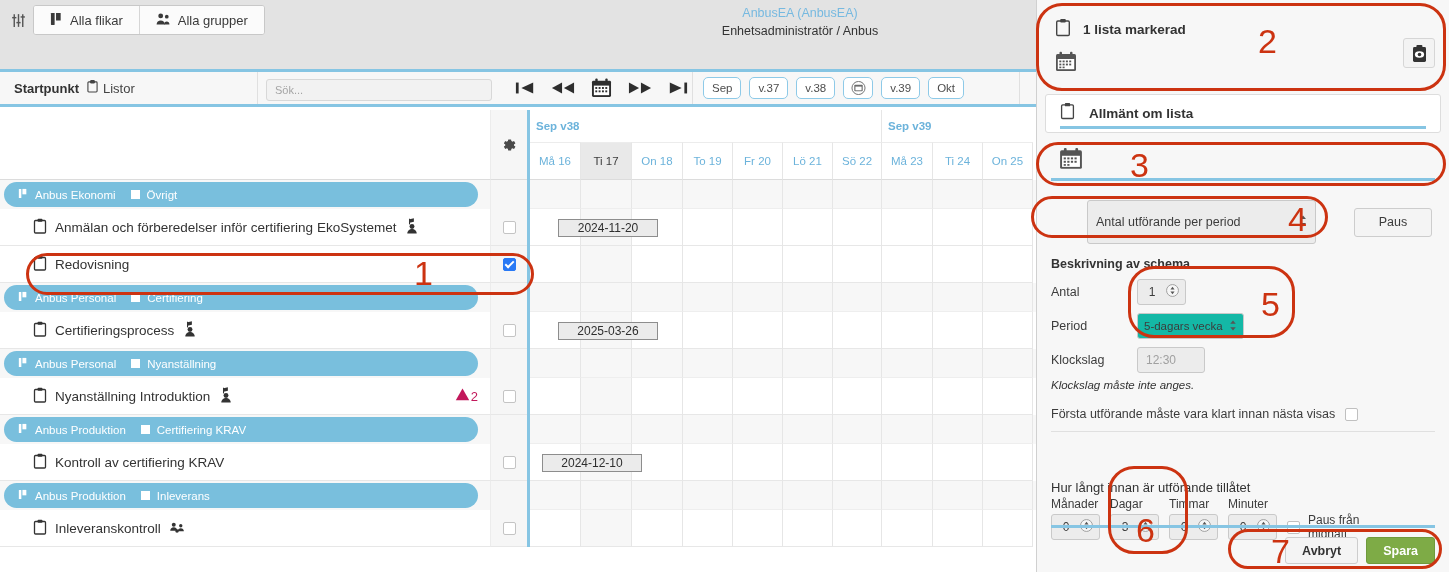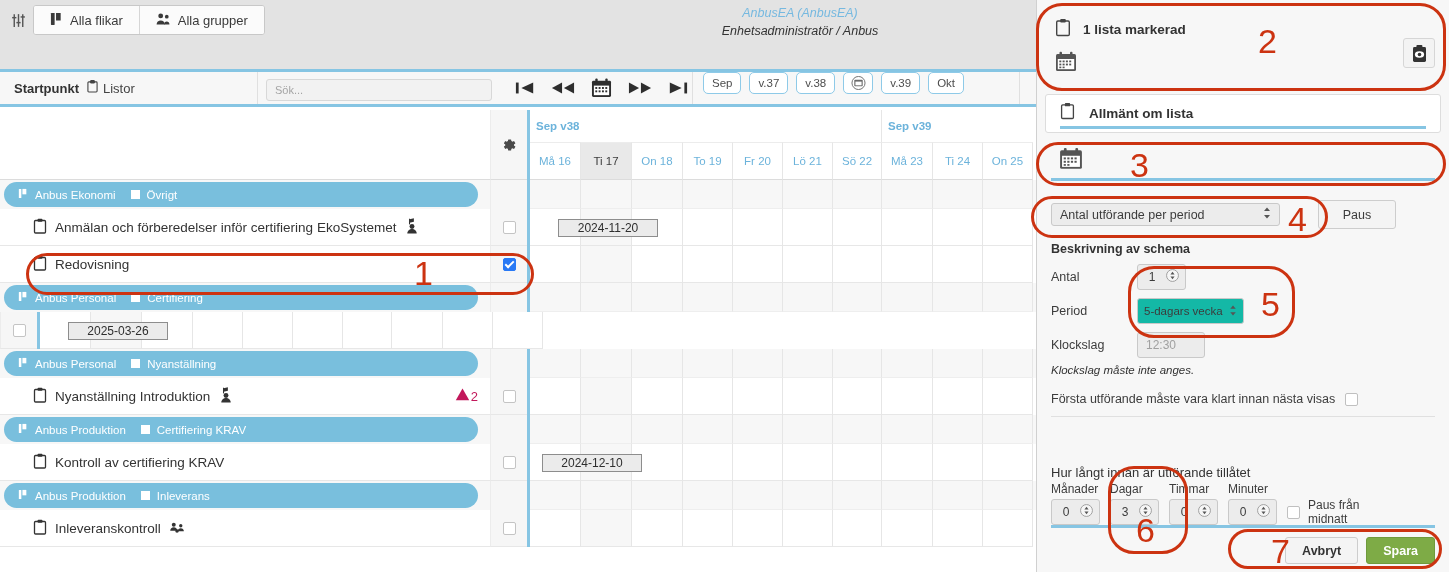--- a/index.html
+++ b/index.html
@@ -30,21 +30,20 @@
     display: flex; align-items: center; gap: 7px;
     padding: 0 16px; font-size: 13px; color: #3a3a3a;
     background: #fbfbfb; border: none; cursor: pointer; height: 100%;
   }
   .tabbtn + .tabbtn { border-left: 1px solid #d6d6d6; }
   .tabbtn svg { flex: none; }
 
   .userblock {
     position: absolute; left: 600px; top: 4px; width: 400px;
     text-align: center;
-    font-style: italic;
   }
   .user-name { font-size: 12.5px; color: #76b9e0; line-height: 18px; }
   .user-role { font-size: 12.5px; color: #333; line-height: 18px; }
 
   
   .secondbar {
     position: absolute; left: 0; top: 69px; width: 1036px; height: 38px;
     background: #f7f7f7;
     border-top: 3px solid #86c5e3; border-bottom: 3px solid #86c5e3;
   }
@@ -63,21 +62,21 @@
   }
   .searchbox::placeholder { color: #a5a5a5; }
   .navicons {
     position: absolute; left: 515px; top: 0; height: 100%;
     display: flex; align-items: center; gap: 16px; color: #2e2e2e;
   }
   .navicons > span { cursor: pointer; display: flex; align-items: center; }
   .vdiv2 { position: absolute; left: 692px; top: 0; width: 1px; height: 100%; background: #e0e0e0; }
   .weekpills {
     position: absolute; left: 703px; top: 0; height: 100%;
-    display: flex; gap: 8px;
+    display: flex; align-items: center; gap: 8px;
   }
   .pill {
     min-width: 30px; height: 22px; padding: 0 8px;
     border: 1px solid #8ecae8; border-radius: 5px;
     background: #fff; color: #4d4d4d; font-size: 11.5px;
     display: flex; align-items: center; justify-content: center;
     cursor: pointer;
   }
   .pill.icon { padding: 0; width: 26px; }
   .vdiv3 { position: absolute; left: 1019px; top: 0; width: 1px; height: 100%; background: #e0e0e0; }
@@ -204,24 +203,24 @@
   .tabcard2 {
     position: absolute; left: 8px; top: 141px; right: 8px; height: 42px;
     background: #f7f7f7;
   }
   .tabcard2-inner { display: flex; align-items: center; padding: 6px 0 0 14px; }
   .tabcard2-ul { position: absolute; left: 6px; right: 6px; bottom: 2px; height: 3px; background: #86c5e3; }
 
   .rp-form { position: absolute; left: 0; top: 190px; right: 0; bottom: 0; }
   .row-sel { display: flex; align-items: center; gap: 10px; padding: 10px 0 0 14px; }
   .sel-main {
-    width: 229px; height: 23px; background: #ececec;
+    width: 229px; height: 44px; background: #ececec;
     border: 1px solid #c9c9c9; border-radius: 3px;
     display: flex; align-items: center; padding: 0 8px;
-    font-size: 12.5px; color: #3c3c3c; position: relative; cursor: pointer;
+    font-size: 12.5px; color: #3c3c3c; position: relative; cursor: pointer; margin-left: 36px;
   }
   .sel-main .arrows { position: absolute; right: 8px; }
   .paus-btn {
     width: 78px; height: 29px; background: #f4f4f4;
     border: 1px solid #cdcdcd; border-radius: 3px;
     font-size: 12.5px; color: #3c3c3c; cursor: pointer;
     display: flex; align-items: center; justify-content: center;
     margin-left: 28px;
   }
   .sec-head { font-size: 12.5px; font-weight: bold; color: #333; padding: 13px 0 0 14px; }
@@ -566,20 +565,39 @@
         <div class="calslot" style="width:50px"></div>
           <div class="calslot" style="width:50px"></div>
         <div class="calslot" style="width:49px"></div>
           <div class="calslot" style="width:51px"></div>
         <div class="calslot" style="width:50px"></div>
           <div class="calslot" style="width:50px"></div>
       </div>
     </div>
 
     <div class="row row-item">
+      <div class="cell-name">
+        <span class="itemname">
+          <span>
+            <svg width="14" height="16" viewBox="0 0 14 16" fill="none" stroke="#333" stroke-width="1.3">
+              <rect x="1.5" y="2.5" width="11" height="12.5" rx="1"></rect>
+                <rect x="4.6" y="0.8" width="4.8" height="3" rx="0.8" fill="#333" stroke="none"></rect>
+            </svg>
+          </span>
+          <span>Certifieringsprocess</span>
+          <span>
+            <svg width="16" height="16" viewBox="0 0 17 17" fill="#333">
+              <path d="M6 1.2 L10.5 0.2 L10.5 4 L6 5 Z"></path>
+                <rect x="5.3" y="0.8" width="1.1" height="6"></rect>
+              <circle cx="8.5" cy="9" r="2.6"></circle>
+                <path d="M3.5 16.5c0-3 2.3-4.9 5-4.9s5 1.9 5 4.9z"></path>
+            </svg>
+          </span>
+        </span>
+      </div>
       <div class="cell-check">
         <span class="cbx"></span>
       </div>
       <div class="cell-cal">
         <div class="calslot" style="width:51px"></div>
           <div class="calslot today" style="width:51px"></div>
         <div class="calslot" style="width:51px"></div>
           <div class="calslot" style="width:50px"></div>
         <div class="calslot" style="width:50px"></div>
           <div class="calslot" style="width:50px"></div>

